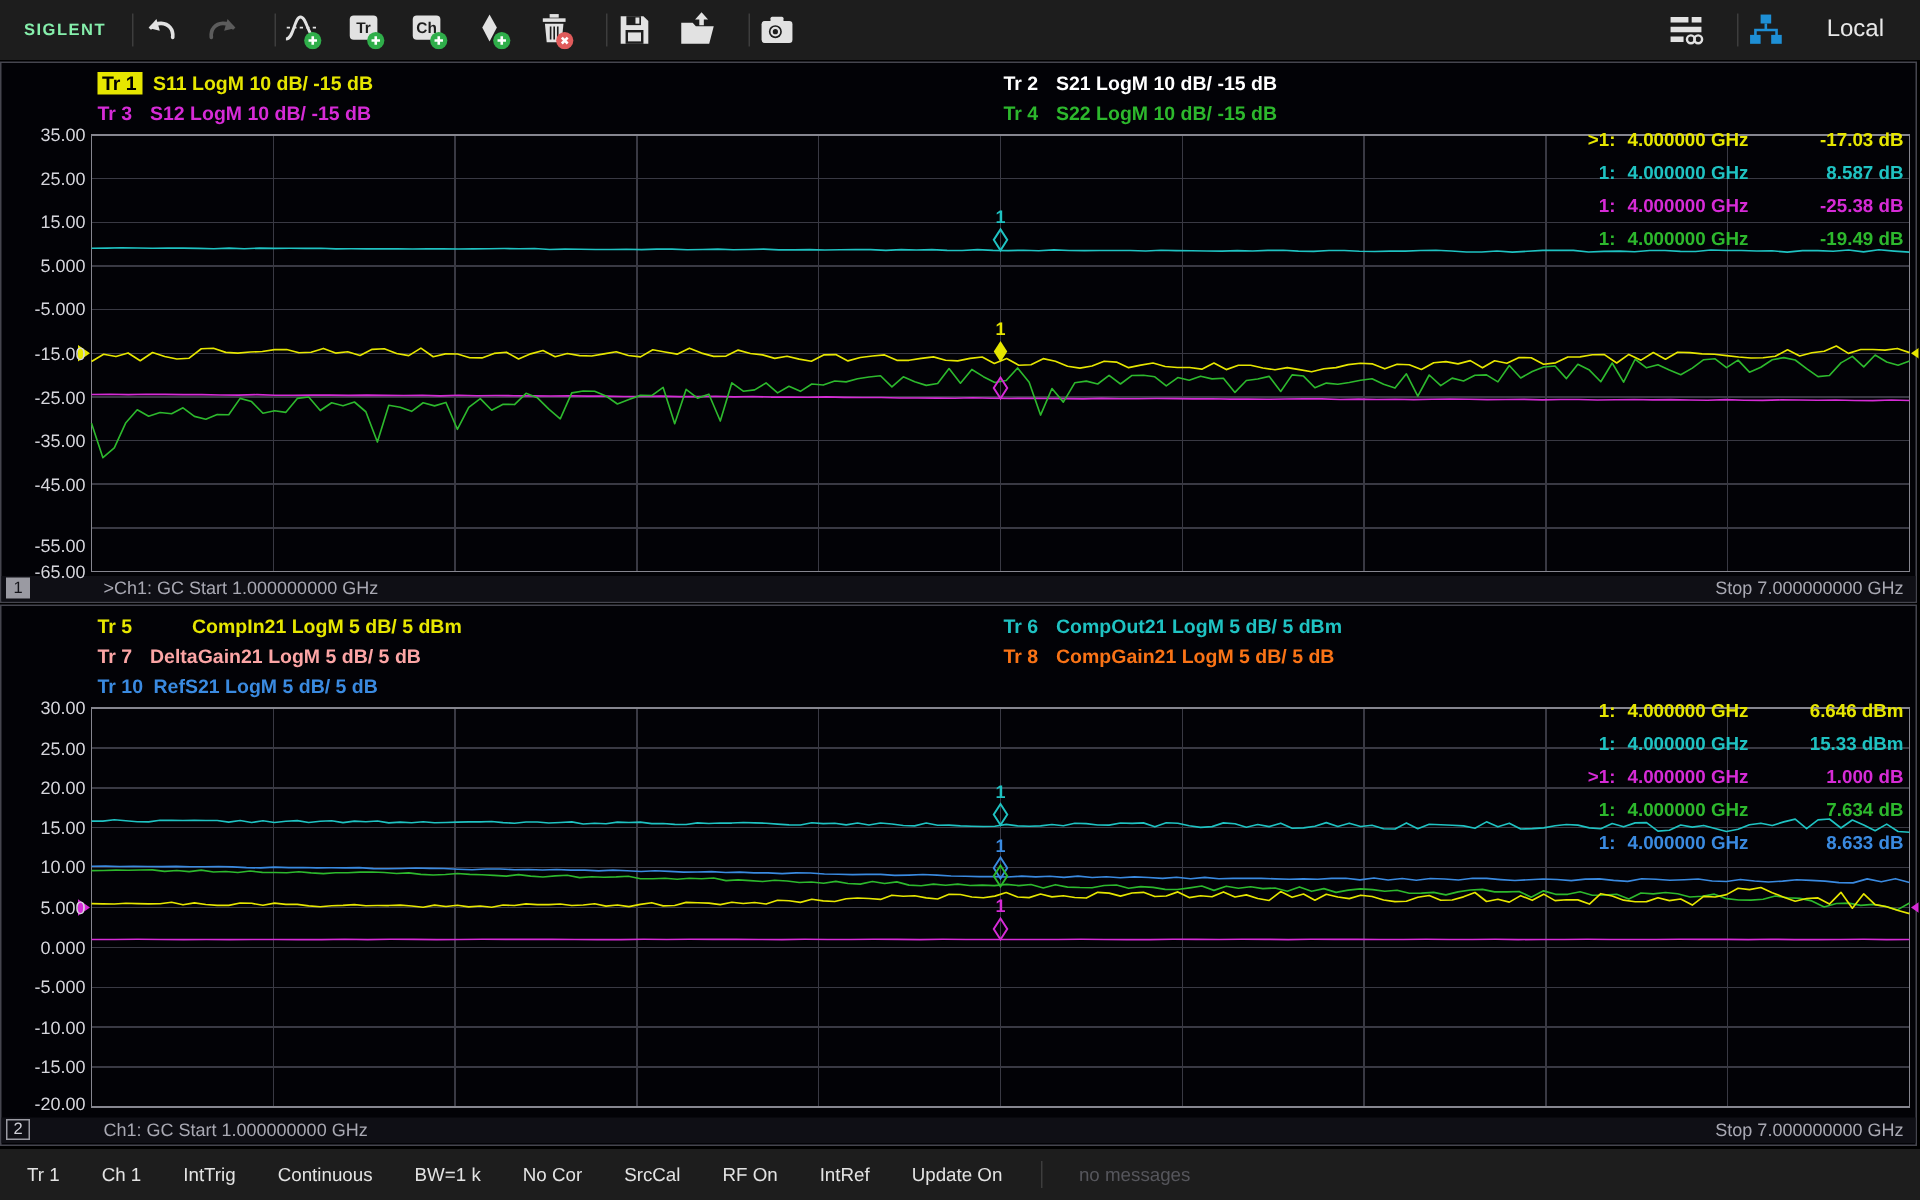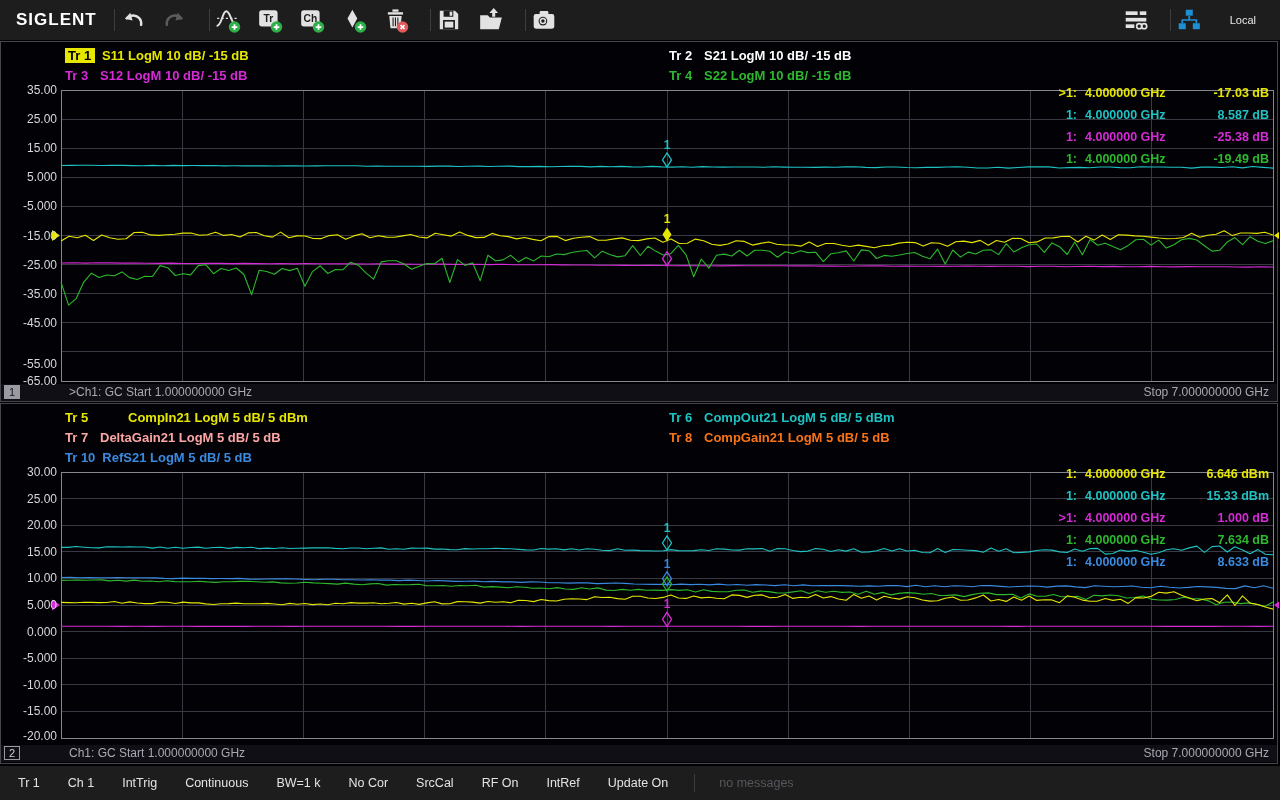--- a/index.html
+++ b/index.html
@@ -2,27 +2,27 @@
 <html><head>
 <meta charset="utf-8">
 <style>
   html,body{margin:0;padding:0;background:#000;}
   #stage{position:relative;width:1280px;height:800px;background:#000;overflow:hidden;
          font-family:"Liberation Sans",sans-serif;-webkit-font-smoothing:antialiased;}
 
   
   #toolbar{position:absolute;top:0;left:0;width:1280px;height:40px;background:#1d1d1d;
            display:flex;align-items:center;box-sizing:border-box;padding:0 8px;}
-  .brand{color:#ffffff;font-size:17px;font-weight:bold;letter-spacing:1px;margin:0 12px 0 8px;}
+  .brand{color:#86efac;font-size:11px;font-weight:bold;letter-spacing:1px;margin:0 12px 0 8px;}
   .tbtn{width:42px;height:34px;display:flex;align-items:center;justify-content:flex-start;cursor:default;}
   .tbtn svg{width:26px;height:26px;}
   .tbtn.disabled{opacity:.32;}
   .tsep{width:1px;height:22px;background:#3d3d3d;margin:0 5px;}
   .tright{margin-left:auto;display:flex;align-items:center;}
-  .mode{color:#e8e8e8;font-size:11px;margin:0 16px 0 12px;}
+  .mode{color:#e8e8e8;font-size:16px;margin:0 16px 0 12px;}
 
   
   .window{position:absolute;left:0;width:1278px;height:361px;border:1px solid #45454e;
           background:#020206;box-sizing:border-box;}
   .win0{top:41px;} .win1{top:403px;}
   .trow{position:absolute;height:20px;display:flex;align-items:center;font-size:13px;
         font-weight:600;white-space:nowrap;}
   .tid{display:inline-block;min-width:28px;margin-right:7px;}
   .tid.active{background:#e6e600;color:#000;padding:0 3px;min-width:24px;}
   .chart{position:absolute;left:0;top:0;width:1278px;height:358px;}

